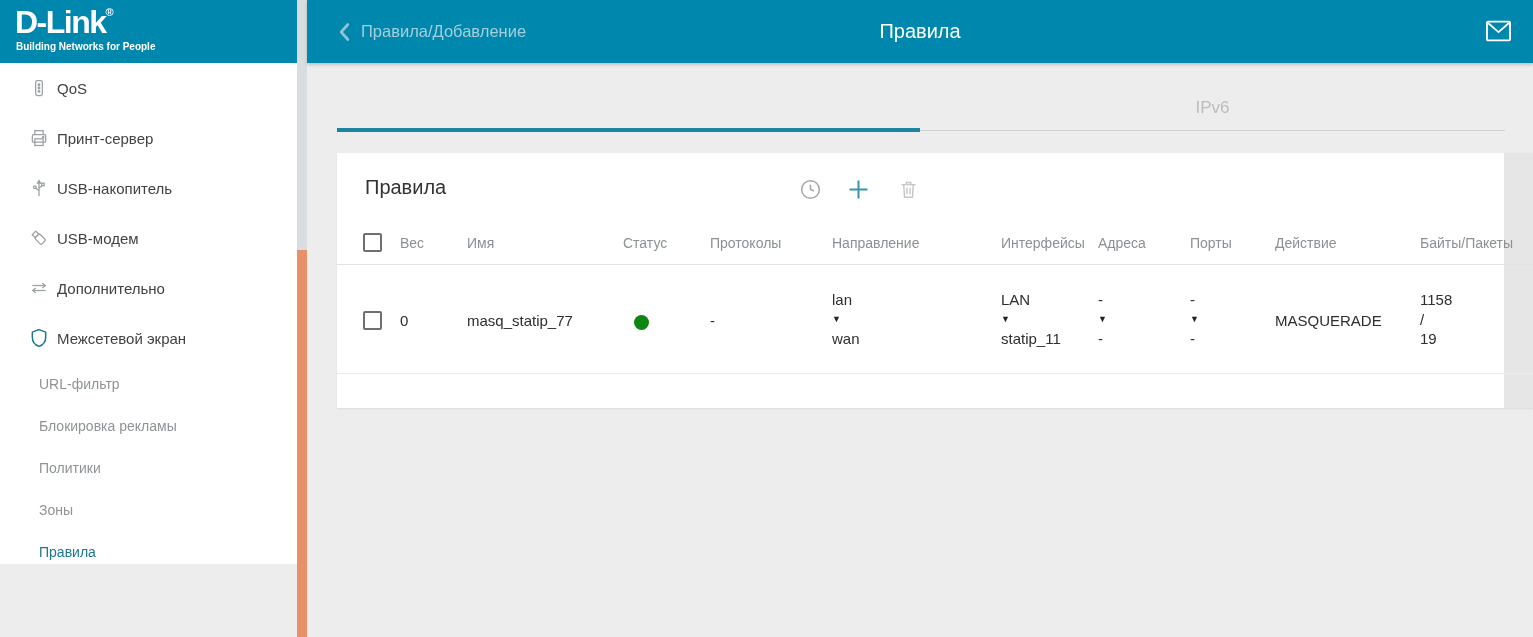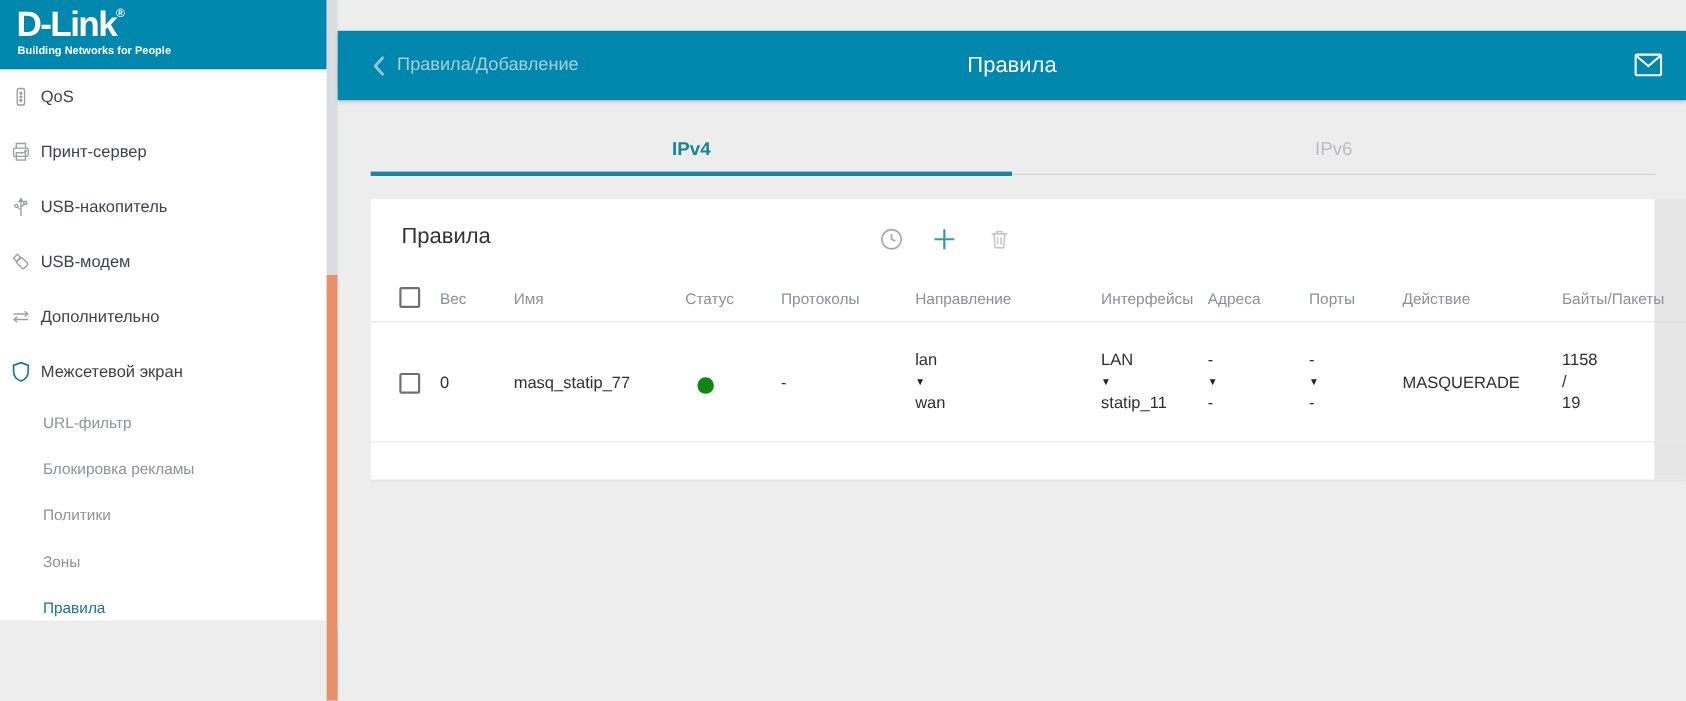--- a/index.html
+++ b/index.html
@@ -8,34 +8,34 @@
   .root { position:relative; width:1533px; height:637px; background:#ededed; overflow:hidden; }
 
   
   .sidebar { position:absolute; left:0; top:0; width:297px; height:564px; background:#ffffff; }
   .logo-block { position:absolute; left:0; top:0; width:297px; height:63px; background:#0087ad; }
   .logo-text { position:absolute; left:15px; top:4px; color:#ffffff; font-weight:bold; font-size:32px; letter-spacing:-1.5px; }
   .logo-reg { font-size:11px; vertical-align:top; position:relative; top:2px; letter-spacing:0; }
   .logo-tagline { position:absolute; left:16px; top:41px; color:#ffffff; font-weight:bold; font-size:10px; white-space:nowrap; }
 
   .nav { position:absolute; left:0; top:63px; width:297px; }
-  .nav-item { height:50px; display:flex; align-items:center; padding-left:8px; cursor:pointer; }
+  .nav-item { height:50px; display:flex; align-items:center; padding-left:28px; cursor:pointer; }
   .nav-item .icn { width:22px; height:22px; margin-right:7px; color:#9aa0a3; flex:0 0 22px; display:flex; align-items:center; justify-content:center; }
   .nav-item .icn.teal { color:#1a7690; }
   .nav-item .lbl { font-size:15px; color:#3f4345; white-space:nowrap; }
   .nav-sub { height:42px; display:flex; align-items:center; padding-left:39px; cursor:pointer; }
   .nav-sub .lbl { font-size:14px; color:#8e9396; white-space:nowrap; }
   .nav-sub.active .lbl { color:#20768f; }
 
   
   .scroll-col { position:absolute; left:297px; top:0; width:10px; height:637px; background:#d9dddf; }
   .scroll-thumb { position:absolute; left:0; top:250px; width:10px; height:387px; background:#e8906a; }
 
   
-  .main { position:absolute; left:307px; top:0; width:1226px; height:545px; background:#ededed;margin-top:28px; }
+  .main { position:absolute; left:307px; top:0; width:1226px; height:545px; background:#ededed; }
   .topbar { position:absolute; left:0; top:0; width:1226px; height:63px; background:#0087ad; box-shadow:0 2px 3px rgba(0,0,0,0.18); }
   .breadcrumb-wrap { position:absolute; left:30px; top:0; height:63px; display:flex; align-items:center; gap:9px; cursor:pointer; }
   .breadcrumb-text { color:#a5ced9; font-size:16.5px; white-space:nowrap; }
   .page-title { position:absolute; left:0; top:0; width:1226px; height:63px; display:flex; align-items:center; justify-content:center; color:#ffffff; font-size:20px; pointer-events:none; }
   .mail-btn { position:absolute; right:21px; top:18px; width:28px; height:26px; cursor:pointer; display:flex; align-items:center; justify-content:center; }
 
   
   .tab { position:absolute; top:92px; height:32px; display:flex; align-items:center; justify-content:center; cursor:pointer; font-size:17px; }
   .tab-1 { left:30px; width:583px; color:#17839e; font-weight:bold; }
   .tab-2 { left:613px; width:585px; color:#b9bdbf; }
@@ -191,21 +191,20 @@
       </div>
       <div class="page-title">Правила</div>
       <div class="mail-btn">
         <svg width="27" height="22" viewBox="0 0 24 20" fill="none" stroke="#ffffff" stroke-width="1.7">
             <rect x="1.5" y="1.5" width="21" height="17" rx="1"></rect>
             <path d="M2.5 2.8L12 11l9.5-8.2"></path>
           </svg>
       </div>
     </div>
 
-    <div class="tab tab-1">IPv4</div>
     <div class="tab tab-2">IPv6</div>
     <div class="tab-underline-active"></div>
     <div class="tab-underline-rest"></div>
 
     <div class="card">
       <div class="card-gutter"></div>
 
       <div class="card-title" style="position:absolute; left:28px; top:23px;">Правила</div>
 
       <div class="icon-btn btn-clock">

